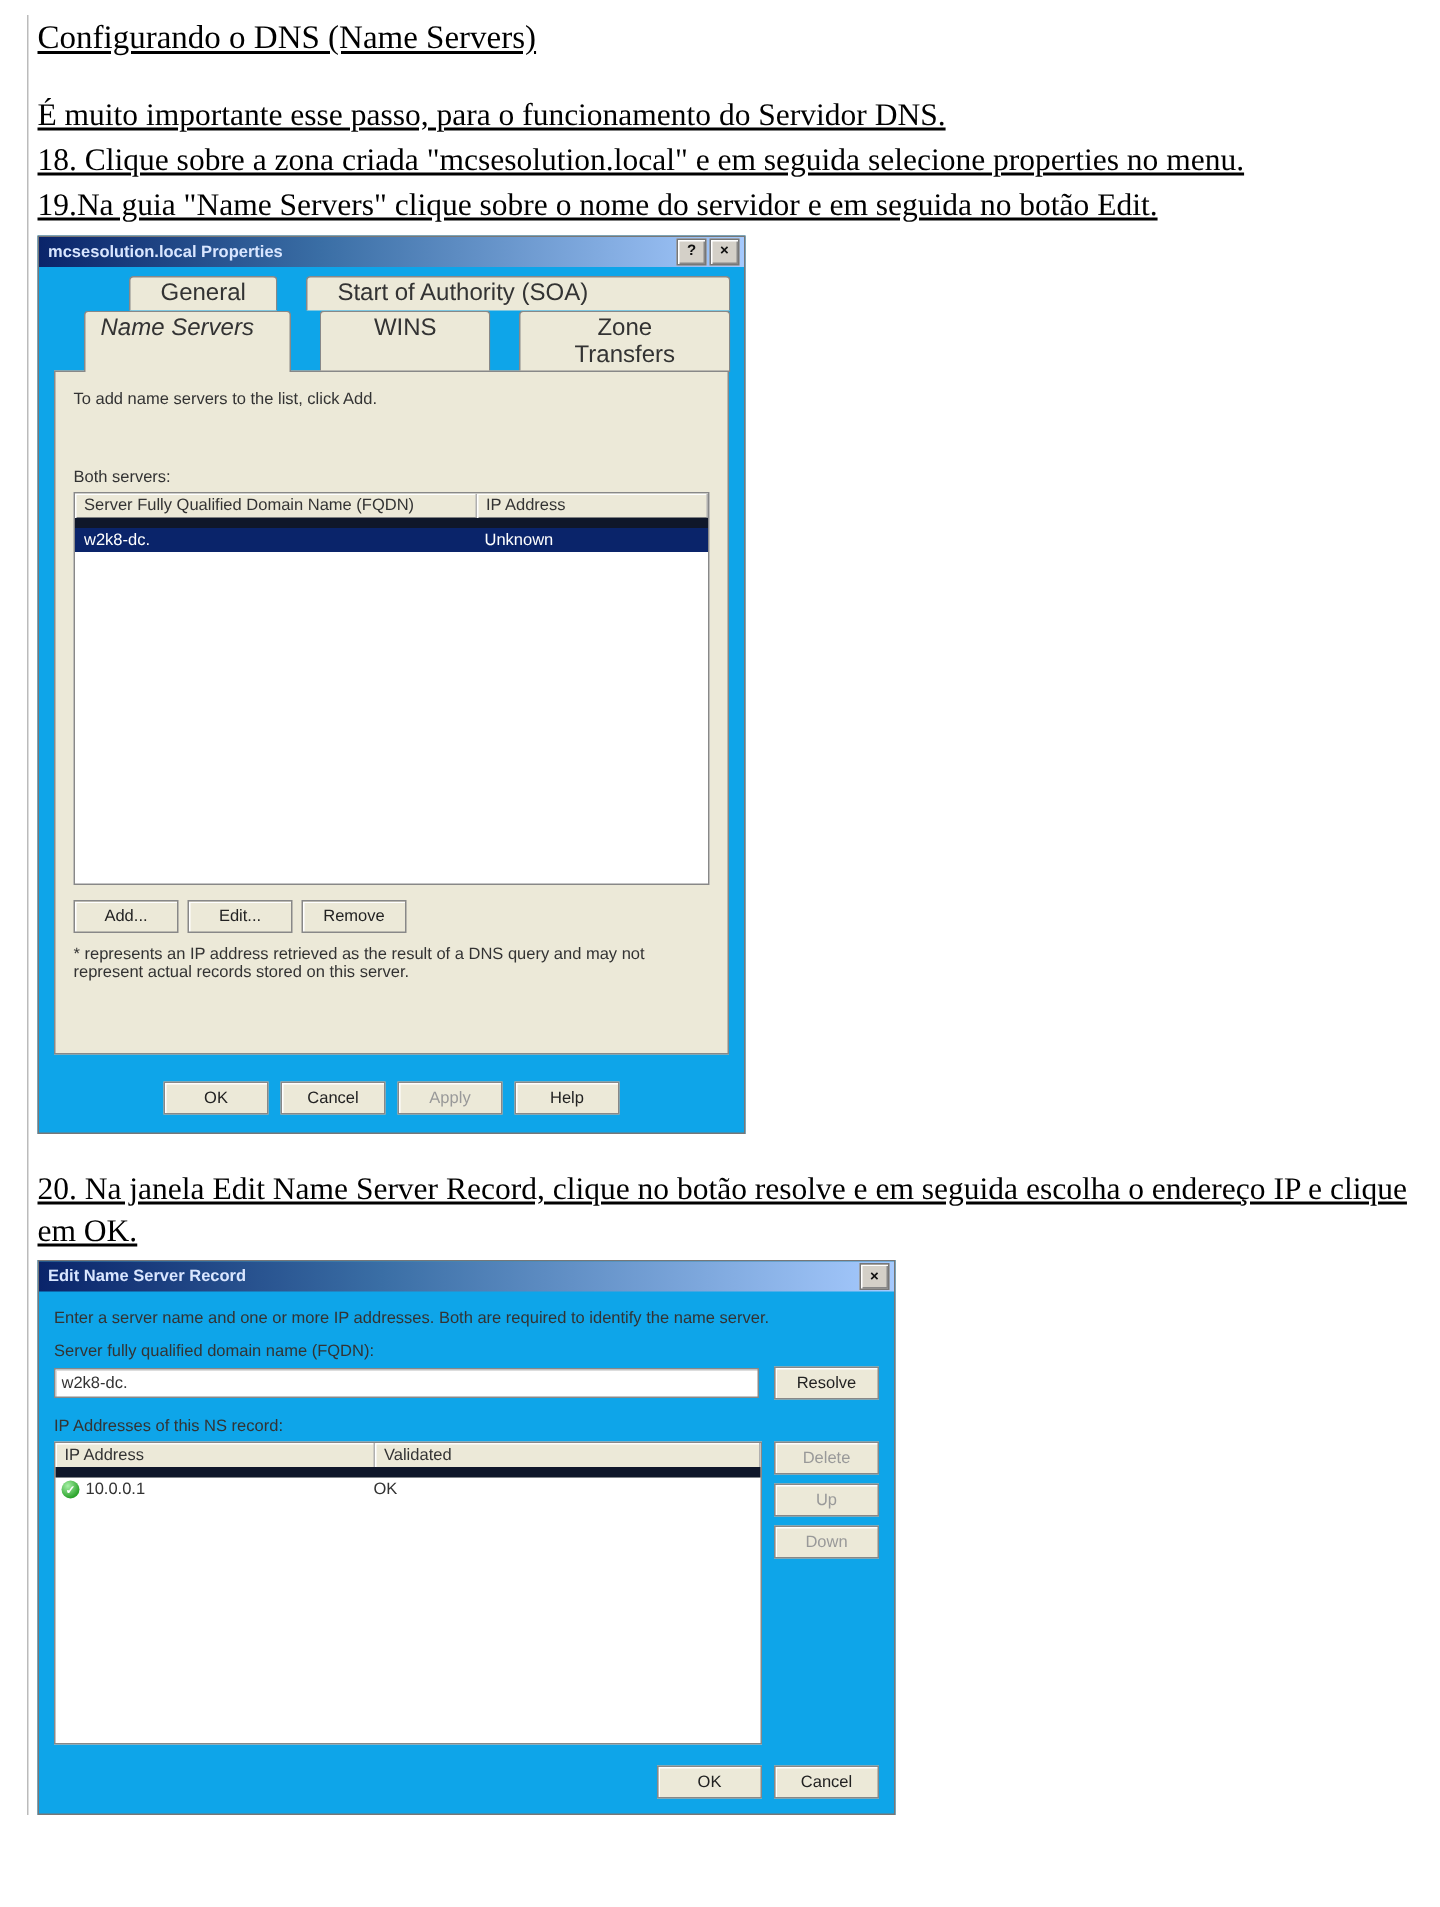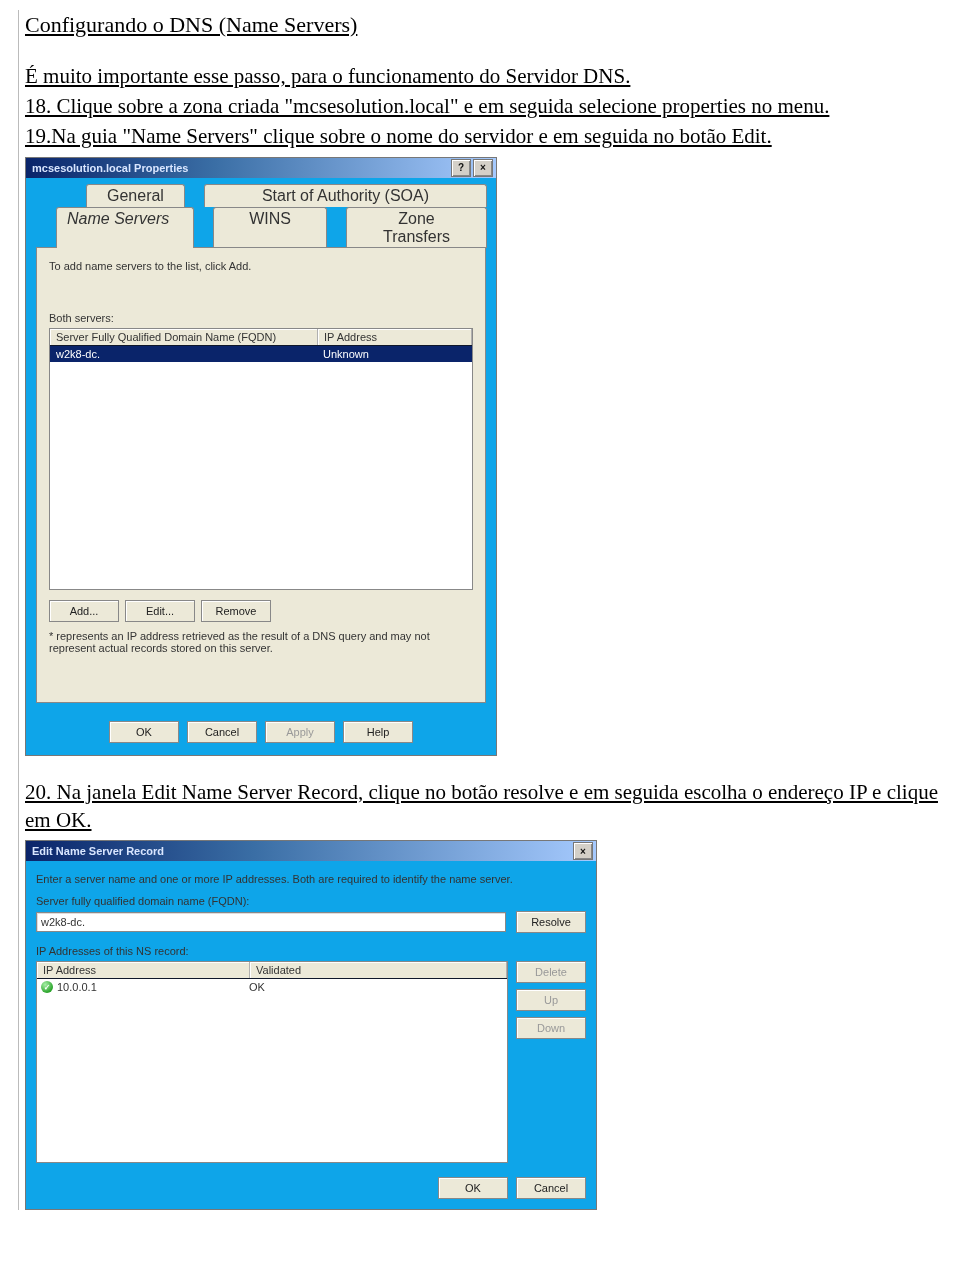--- a/index.html
+++ b/index.html
@@ -74,21 +74,21 @@
   .list {
     border:1px solid #888;
     box-shadow: inset 1px 1px 0 #fff;
     background:#fff;
     height:260px;
     overflow:hidden;
   }
   .list-header {
     display:flex;
     background:#ece9d8;
-    border-bottom:1px solid #0f172a;
+    border-bottom:7px solid #0f172a;
   }
   .list-header .col {
     padding:2px 6px;
     border-right:1px solid #b0b0b0;
     box-shadow: inset 1px 1px 0 #fff;
     font-family:Tahoma, Arial, sans-serif; font-size:11px;
   }
   .list-row {
     display:flex;
     font-family:Tahoma, Arial, sans-serif; font-size:11px; color:#fff;
@@ -173,21 +173,21 @@
   <div class="dlg win-font" style="width:470px;">
     <div class="titlebar">
       <span>mcsesolution.local Properties</span>
       <span class="spacer"></span>
       <span class="titlebtn">?</span>
       <span class="titlebtn">×</span>
     </div>
     <div class="dlg-inner">
       <div class="tabs-row back">
         <div class="tab">General</div>
-        <div class="tab" style="flex:1; text-align:center;">Start of Authority (SOA)</div>
+        <div class="tab" style="flex:1; ">Start of Authority (SOA)</div>
       </div>
       <div class="tabs-row">
         <div class="tab active" style="padding-left:10px; padding-right:24px;">Name Servers</div>
         <div class="tab" style="padding-left:35px; padding-right:35px;">WINS</div>
         <div class="tab" style="flex:1; text-align:center;">Zone Transfers</div>
       </div>
       <div class="tabs-panel">
         <div class="label">To add name servers to the list, click Add.</div>
         <div style="height:40px;"></div>
         <div class="label">Both servers:</div>

